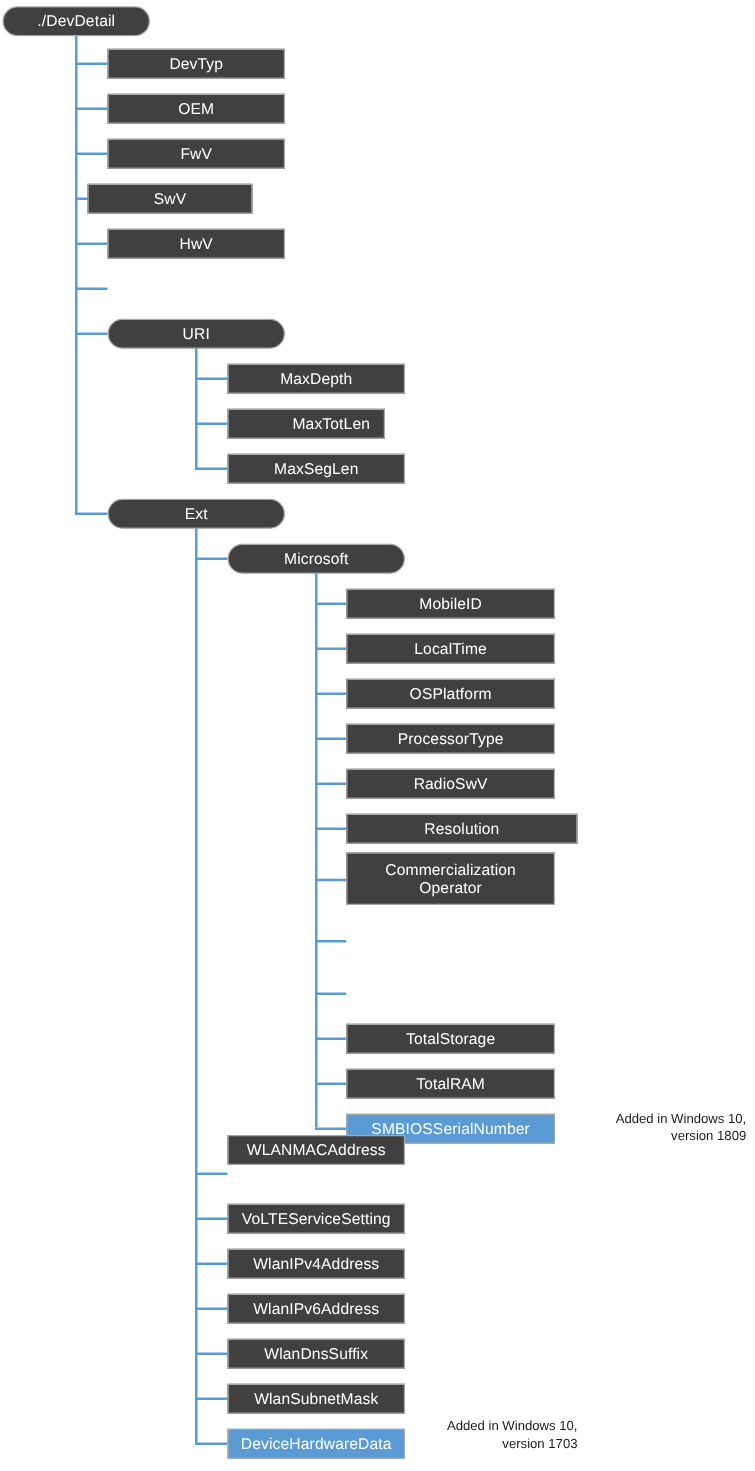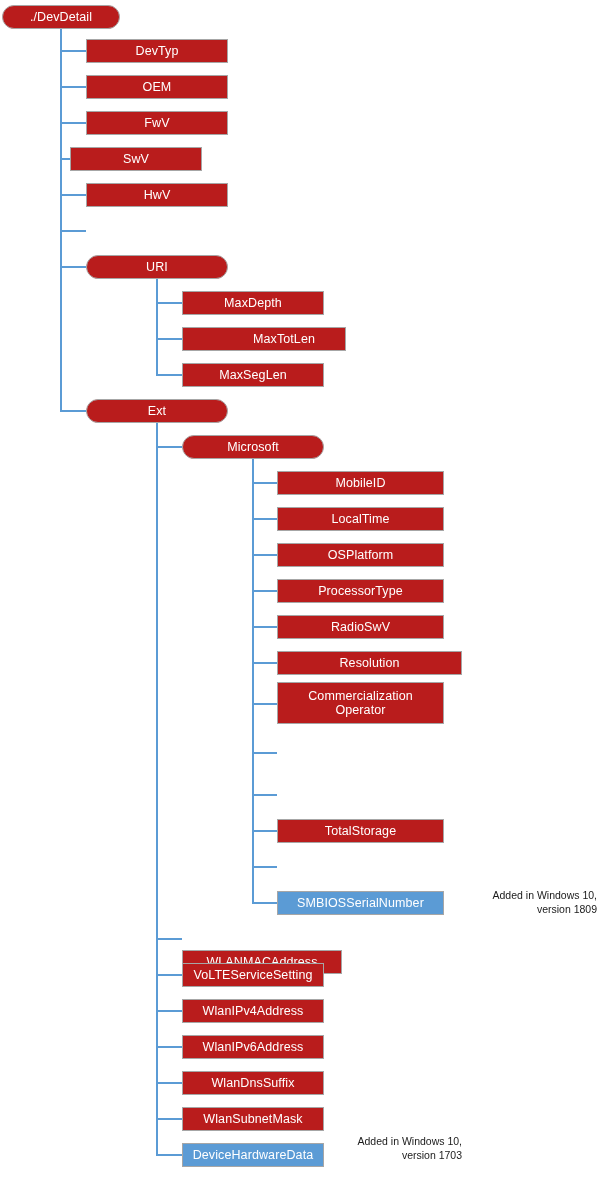--- a/index.html
+++ b/index.html
@@ -21,21 +21,21 @@
     position: absolute;
     background: #5B9BD5;
   }
   .vline { width: 2px; }
   .hline { height: 2px; }
 
   
   .node {
     position: absolute;
     box-sizing: border-box;
-    background: #b91c1c;
+    background: #404040;
     border: 1px solid #A6A6A6;
     color: #ffffff;
     font-size: 12.5px;
     line-height: 1.15;
     display: flex;
     align-items: center;
     justify-content: center;
     text-align: center;
     padding: 0 4px;
     white-space: pre-line;
@@ -110,37 +110,38 @@
 
   <div class="node" style="left:86px; top:39px; width:142px; height:24px;">DevTyp</div>
   <div class="node" style="left:86px; top:75px; width:142px; height:24px;">OEM</div>
   <div class="node" style="left:86px; top:111px; width:142px; height:24px;">FwV</div>
   <div class="node" style="left:70px; top:147px; width:132px; height:24px;">SwV</div>
   <div class="node" style="left:86px; top:183px; width:142px; height:24px;">HwV</div>
   <div class="node pill" style="left:86px; top:255px; width:142px; height:24px;">URI</div>
   <div class="node pill" style="left:86px; top:399px; width:142px; height:24px;">Ext</div>
 
   <div class="node" style="left:182px; top:291px; width:142px; height:24px;">MaxDepth</div>
-  <div class="node" style="left:182px; top:327px; width:164px; height:24px;padding-left:44px;">MaxTotLen</div>
+  <div class="node" style="left:182px; top:327px; width:126px; height:24px;padding-left:44px;">MaxTotLen</div>
   <div class="node" style="left:182px; top:363px; width:142px; height:24px;">MaxSegLen</div>
 
   <div class="node pill" style="left:182px; top:435px; width:142px; height:24px;">Microsoft</div>
 
   <div class="node" style="left:277px; top:471px; width:167px; height:24px;">MobileID</div>
   <div class="node" style="left:277px; top:507px; width:167px; height:24px;">LocalTime</div>
   <div class="node" style="left:277px; top:543px; width:167px; height:24px;">OSPlatform</div>
   <div class="node" style="left:277px; top:579px; width:167px; height:24px;">ProcessorType</div>
   <div class="node" style="left:277px; top:615px; width:167px; height:24px;">RadioSwV</div>
   <div class="node" style="left:277px; top:651px; width:185px; height:24px;">Resolution</div>
   <div class="node" style="left:277px; top:682px; width:167px; height:42px;">Commercialization
 Operator</div>
   <div class="node" style="left:277px; top:819px; width:167px; height:24px;">TotalStorage</div>
+  <div class="node" style="left:277px; top:855px; width:167px; height:24px;">TotalRAM</div>
   <div class="node blue" style="left:277px; top:891px; width:167px; height:24px;">SMBIOSSerialNumber</div>
 
-  <div class="node" style="left:182px; top:950px; width:160px; height:24px;">WLANMACAddress</div>
+  <div class="node" style="left:182px; top:908px; width:142px; height:24px;">WLANMACAddress</div>
   <div class="node" style="left:182px; top:963px; width:142px; height:24px;">VoLTEServiceSetting</div>
   <div class="node" style="left:182px; top:999px; width:142px; height:24px;">WlanIPv4Address</div>
   <div class="node" style="left:182px; top:1035px; width:142px; height:24px;">WlanIPv6Address</div>
   <div class="node" style="left:182px; top:1071px; width:142px; height:24px;">WlanDnsSuffix</div>
   <div class="node" style="left:182px; top:1107px; width:142px; height:24px;">WlanSubnetMask</div>
   <div class="node blue" style="left:182px; top:1143px; width:142px; height:24px;">DeviceHardwareData</div>
 
   <div class="annot" style="left:467px; top:889px; width:130px;">Added in Windows 10,
 version 1809</div>
   <div class="annot" style="left:332px; top:1135px; width:130px;">Added in Windows 10,

